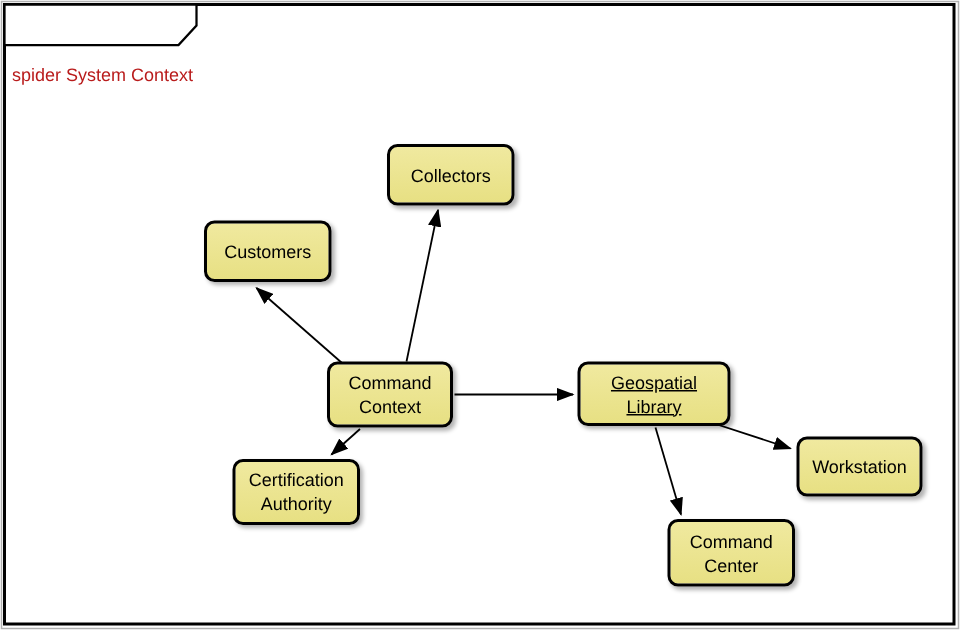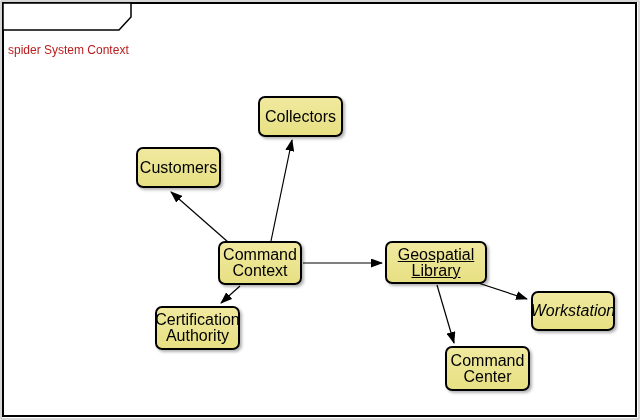--- a/index.html
+++ b/index.html
@@ -14,21 +14,21 @@
   #nodes { position:absolute; left:0; top:0; width:640px; height:420px; }
   .node {
     position:absolute;
     box-sizing:border-box;
     background:linear-gradient(180deg, #F0E99F 0%, #E7E083 100%);
     border:2px solid #000000;
     border-radius:7px;
     box-shadow:2px 2px 3px rgba(0,0,0,0.30);
     display:flex; align-items:center; justify-content:center;
     text-align:center;
-    font-size:16px; line-height:16px; color:#000000;
+    font-size:12px; line-height:16px; color:#000000;
     padding:2px 4px;
     cursor:default;
   }
   .node span { display:block; }
   #tab-label {
     position:absolute;
     left:8px; top:8px;
     font-size:12px; color:#b91c1c;
     white-space:nowrap;
     margin-top:35px;
@@ -71,20 +71,20 @@
       </div>
       <div class="node" style="left: 218px; top: 241px; width: 84px; height: 44px;">
         <span>Command Context</span>
       </div>
       <div class="node" style="left: 155px; top: 306px; width: 85px; height: 44px;">
         <span>Certification Authority</span>
       </div>
       <div class="node" style="left: 385px; top: 241px; width: 102px; height: 43px; text-decoration: underline;">
         <span>Geospatial Library</span>
       </div>
-      <div class="node" style="left: 531px; top: 291px; width: 84px; height: 40px; font-style: italic;">
+      <div class="node" style="left: 531px; top: 291px; width: 84px; height: 40px;">
         <span>Workstation</span>
       </div>
       <div class="node" style="left: 424px; top: 346px; width: 85px; height: 45px; margin-left: 21px;">
         <span>Command Center</span>
       </div>
     </div>
 </div>
 
 </body></html>

